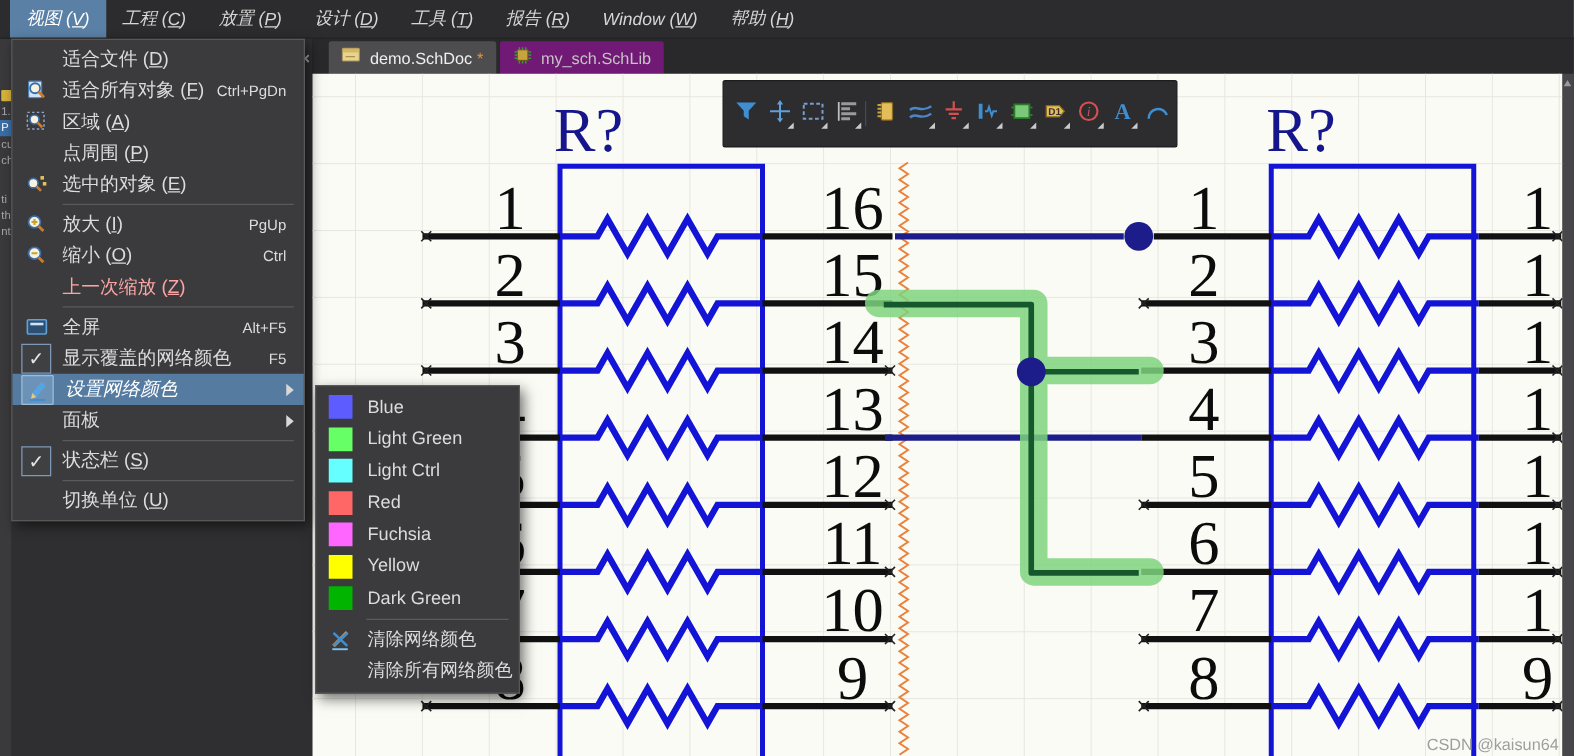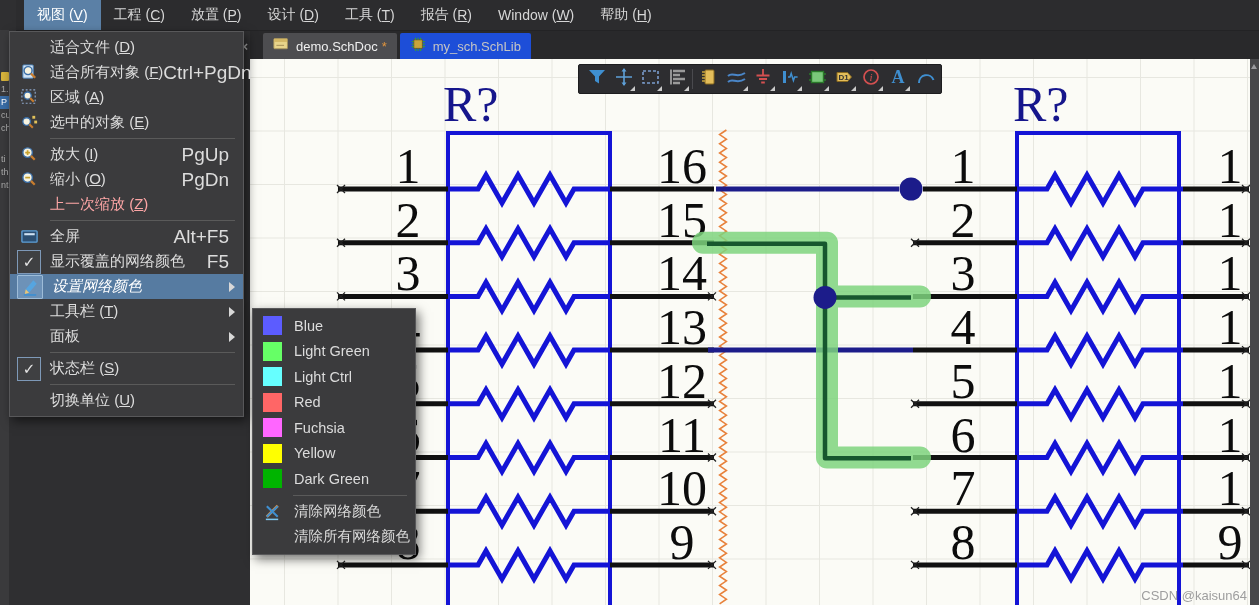--- a/index.html
+++ b/index.html
@@ -1,71 +1,71 @@
 <!DOCTYPE html>
 <html><head>
 <meta charset="utf-8">
 <style>
   html,body{margin:0;padding:0;}
   body{width:1259px;height:605px;position:relative;overflow:hidden;background:#2f2f31;
        font-family:"Liberation Sans","DejaVu Sans",sans-serif;-webkit-font-smoothing:antialiased;}
   u{text-decoration:underline;}
 
   
-  .menubar{position:absolute;top:0;left:16px;right:0;height:30px;background:#2c2c2e;
-           border-bottom:1px solid #232325;display:flex;align-items:stretch;padding-left:8px;z-index:30;}
+  .menubar{position:absolute;top:0;left:0;right:0;height:30px;background:#2c2c2e;
+           border-bottom:1px solid #232325;display:flex;align-items:stretch;padding-left:8px;z-index:30;font-style:italic;}
   .mb-item{display:flex;align-items:center;padding:0 13px;color:#d6d6d6;font-size:14px;cursor:default;}
   .mb-item.sel{background:#5b80a6;color:#ffffff;}
 
   
   .left-region{position:absolute;left:0;top:30px;width:250px;bottom:0;background:#2f2f31;
                border-right:1px solid #1f1f21;z-index:1;}
   .edge-strip{position:absolute;left:0;top:0;width:9px;bottom:0;background:#3a3a3c;overflow:hidden;}
   .frag{font-size:9px;color:#ababab;line-height:13px;padding-left:1px;white-space:nowrap;}
   .frag.hl{background:#3a6ea8;color:#fff;}
   .sliver{width:8px;height:9px;margin:2px 0 2px 1px;border-radius:1px;}
   .close-x{position:absolute;right:2px;top:10px;color:#b0b0b0;font-weight:bold;font-size:13px;line-height:13px;}
 
   
   .doc-area{position:absolute;left:250px;top:30px;width:1009px;bottom:0;z-index:2;background:#29292b;}
   .tabbar{height:29px;background:#29292b;display:flex;align-items:flex-end;}
   .tab{height:26px;display:flex;align-items:center;padding:0 10px;font-size:13px;color:#c4c4c4;
-       margin-left:3px;background:#1d4ed8;border-radius:2px 2px 0 0;}
+       margin-left:3px;background:#701a75;border-radius:2px 2px 0 0;}
   .tab.active{background:#4d4d50;color:#efefef;}
   .tab svg{margin-right:6px;}
   .tab-mod{color:#e0953e;margin-left:4px;}
   .canvas{position:absolute;left:0;top:29px;width:1000px;bottom:0;background:#fbfbf6;
           background-image:linear-gradient(#e7e7e0 1px,transparent 1px),
                            linear-gradient(90deg,#e7e7e0 1px,transparent 1px);
           background-size:53.5px 53.5px;background-position:34px 18px;}
   .schsvg{position:absolute;left:0;top:29px;width:1000px;height:546px;z-index:3;}
   .scrollbar{position:absolute;right:0;top:29px;width:9px;bottom:0;background:#47474a;z-index:4;}
   .sb-arrow{position:absolute;top:5px;left:1px;width:0;height:0;border-left:3.5px solid transparent;
             border-right:3.5px solid transparent;border-bottom:5px solid #9a9a9e;}
   .watermark{position:absolute;right:12px;bottom:2px;font-size:13px;color:#9e9e9e;z-index:6;}
 
   
   .fl-toolbar{position:absolute;left:328px;top:34px;height:28px;display:flex;align-items:center;
-              background:#2d2d30;border:1px solid #1d1d1f;border-radius:2px;padding:0 3px;z-index:5;}
+              background:#2d2d30;border:1px solid #1d1d1f;border-radius:2px;padding:12px 3px;z-index:5;}
   .tb-btn{width:27px;height:26px;position:relative;display:flex;align-items:center;justify-content:center;}
   .tb-corner{position:absolute;right:1px;bottom:1px;width:0;height:0;
              border-left:5px solid transparent;border-bottom:5px solid #cacaca;}
   .tb-sep{width:1px;height:20px;background:#4a4a4e;margin:0 2px;}
 
   
   .menu{position:absolute;left:9px;top:31px;width:233px;background:#3b3b3d;border:1px solid #58585a;
         box-shadow:3px 4px 10px rgba(0,0,0,.55);z-index:40;padding:3px 0;}
   .menu-row{height:25px;display:flex;align-items:center;color:#dcdcdc;font-size:15px;cursor:default;}
   .menu-row.hl{background:#567ba1;color:#ffffff;font-style:italic;}
   .menu-row.dis{color:#fca5a5;}
   .menu-ic{width:24px;height:22px;margin-left:7px;display:flex;align-items:center;justify-content:center;flex:none;}
   .menu-ic.chk{border:1px solid #7e99b8;background:#3f4042;color:#e6e6e6;font-size:15px;width:22px;height:22px;}
   .menu-row.hl .menu-ic{background:#6d92b8;border:1px solid #9dbcd8;border-radius:1px;}
   .menu-label{margin-left:9px;white-space:nowrap;}
-  .menu-sc{margin-left:auto;margin-right:14px;font-size:19px;}
+  .menu-sc{margin-left:auto;margin-right:14px;font-size:12px;}
   .menu-arrow{margin-left:auto;margin-right:8px;width:0;height:0;border-top:5px solid transparent;
               border-bottom:5px solid transparent;border-left:6px solid #d8d8d8;flex:none;}
   .menu-sep{height:1px;background:#5a5a5a;margin:3px 8px 3px 40px;}
 
   
   .submenu{position:absolute;left:252px;top:308px;width:162px;background:#3b3b3d;border:1px solid #58585a;
            box-shadow:3px 4px 10px rgba(0,0,0,.55);z-index:41;padding:4px 0;}
   .sub-row{height:25.5px;display:flex;align-items:center;font-size:14.5px;color:#dcdcdc;cursor:default;}
   .sub-spacer,.swatch,.sub-ic{width:19px;height:19px;margin-left:10px;flex:none;}
   .sub-ic{display:flex;align-items:center;justify-content:center;}
@@ -357,20 +357,24 @@
       <span class="menu-ic">
         <svg viewBox="0 0 20 20" width="19" height="19">
           <rect x="2" y="2" width="14" height="14" fill="none" stroke="#8fa8cc" stroke-width="1.2" stroke-dasharray="2 2"></rect>
           <circle cx="8" cy="8" r="3.8" fill="#f7f3e0" stroke="#3a6ea8" stroke-width="1.4"></circle>
           <line x1="10.6" y1="10.6" x2="14.5" y2="14.5" stroke="#c87d2e" stroke-width="2.2"></line>
         </svg>
       </span>
       <span class="menu-label">区域 (<u>A</u>)</span>
     </div>
     <div class="menu-row">
+      <span class="menu-ic"></span>
+      <span class="menu-label">点周围 (<u>P</u>)</span>
+    </div>
+    <div class="menu-row">
       <span class="menu-ic">
         <svg viewBox="0 0 20 20" width="19" height="19">
           <circle cx="7" cy="9" r="4" fill="#f7f3e0" stroke="#3a6ea8" stroke-width="1.4"></circle>
           <line x1="9.8" y1="11.8" x2="13.5" y2="15.5" stroke="#c87d2e" stroke-width="2.2"></line>
           <rect x="13" y="3" width="3" height="3" fill="#e2c25a"></rect>
           <rect x="15" y="8" width="3" height="3" fill="#e2c25a"></rect>
         </svg>
       </span>
       <span class="menu-label">选中的对象 (<u>E</u>)</span>
     </div>
@@ -388,21 +392,21 @@
     </div>
     <div class="menu-row">
       <span class="menu-ic">
         <svg viewBox="0 0 20 20" width="19" height="19">
           <circle cx="8" cy="8" r="5" fill="#f7f3e0" stroke="#3a6ea8" stroke-width="1.5"></circle>
           <path d="M5.5 8 H10.5" stroke="#c8a22e" stroke-width="1.8"></path>
           <line x1="11.5" y1="11.5" x2="15.5" y2="15.5" stroke="#c87d2e" stroke-width="2.4"></line>
         </svg>
       </span>
       <span class="menu-label">缩小 (<u>O</u>)</span>
-      <span class="menu-sc">PgDn</span>
+      <span class="menu-sc">Ctrl</span>
     </div>
     <div class="menu-row dis">
       <span class="menu-ic"></span>
       <span class="menu-label">上一次缩放 (<u>Z</u>)</span>
     </div>
     <div class="menu-sep"></div>
     <div class="menu-row">
       <span class="menu-ic">
         <svg viewBox="0 0 20 20" width="19" height="19">
           <rect x="2" y="4" width="16" height="12" rx="1" fill="#2c4f72" stroke="#5ea0d8" stroke-width="1.4"></rect>
@@ -423,25 +427,20 @@
           <path d="M5 13 L13 3.5 L16.5 7 L8.5 16.5 Z" fill="#56a5e0"></path>
           <path d="M5 13 L8.5 16.5 L4 18 Z" fill="#e8c87a"></path>
           <rect x="3" y="18" width="13" height="1.8" fill="#3f8fd0"></rect>
         </svg>
       </span>
       <span class="menu-label">设置网络颜色</span>
       <span class="menu-arrow"></span>
     </div>
     <div class="menu-row">
       <span class="menu-ic"></span>
-      <span class="menu-label">工具栏 (<u>T</u>)</span>
-      <span class="menu-arrow"></span>
-    </div>
-    <div class="menu-row">
-      <span class="menu-ic"></span>
       <span class="menu-label">面板</span>
       <span class="menu-arrow"></span>
     </div>
     <div class="menu-sep"></div>
     <div class="menu-row">
       <span class="menu-ic chk">✓</span>
       <span class="menu-label">状态栏 (<u>S</u>)</span>
     </div>
     <div class="menu-sep"></div>
     <div class="menu-row">

